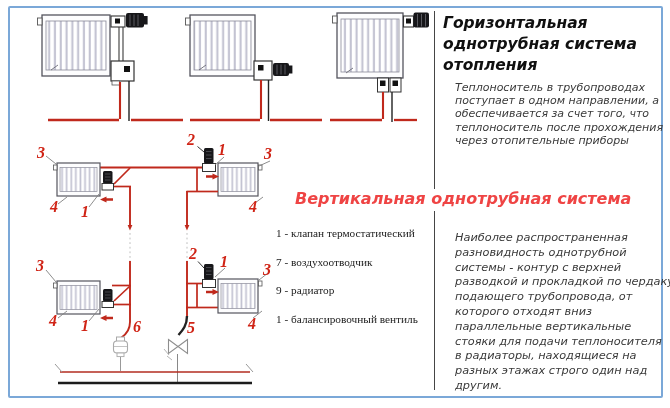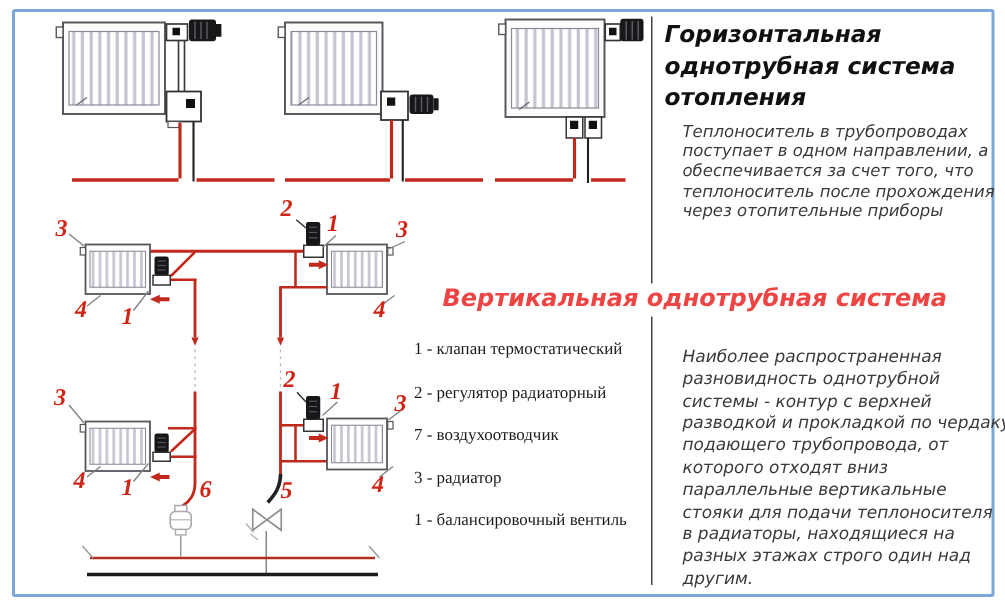--- a/index.html
+++ b/index.html
@@ -233,23 +233,22 @@
 <div class="p1">
     <div>Теплоноситель в трубопроводах</div>
     <div>поступает в одном направлении, а</div>
     <div>обеспечивается за счет того, что</div>
     <div>теплоноситель после прохождения</div>
     <div>через отопительные приборы</div>
   </div>
 <div class="t2">Вертикальная однотрубная система</div>
 <div class="legend">
     <div>1 - клапан термостатический</div>
-    <div>2 - регулятор радиаторный</div>
     <div>7 - воздухоотводчик</div>
-    <div>3 - радиатор</div>
+    <div>9 - радиатор</div>
     <div>1 - балансировочный вентиль</div>
   </div>
 <div class="p2">
     <div>Наиболее распространенная</div>
     <div>разновидность однотрубной</div>
     <div>системы - контур с верхней</div>
     <div>разводкой и прокладкой по чердаку</div>
     <div>подающего трубопровода, от</div>
     <div>которого отходят вниз</div>
     <div>параллельные вертикальные</div>

